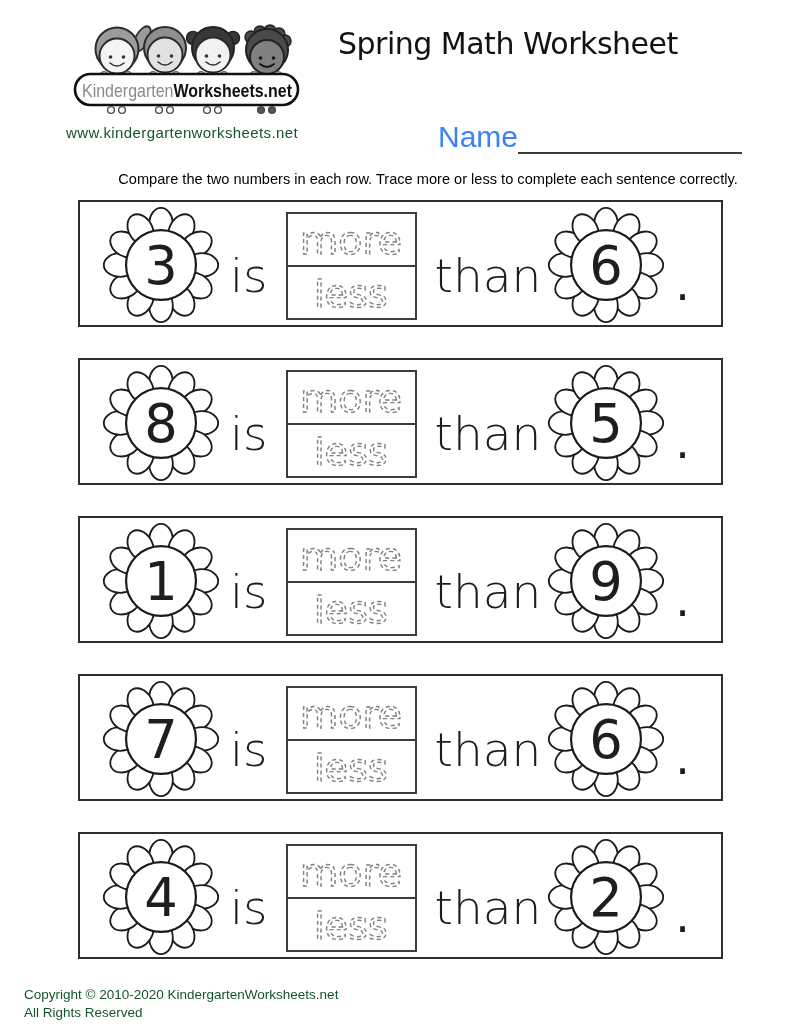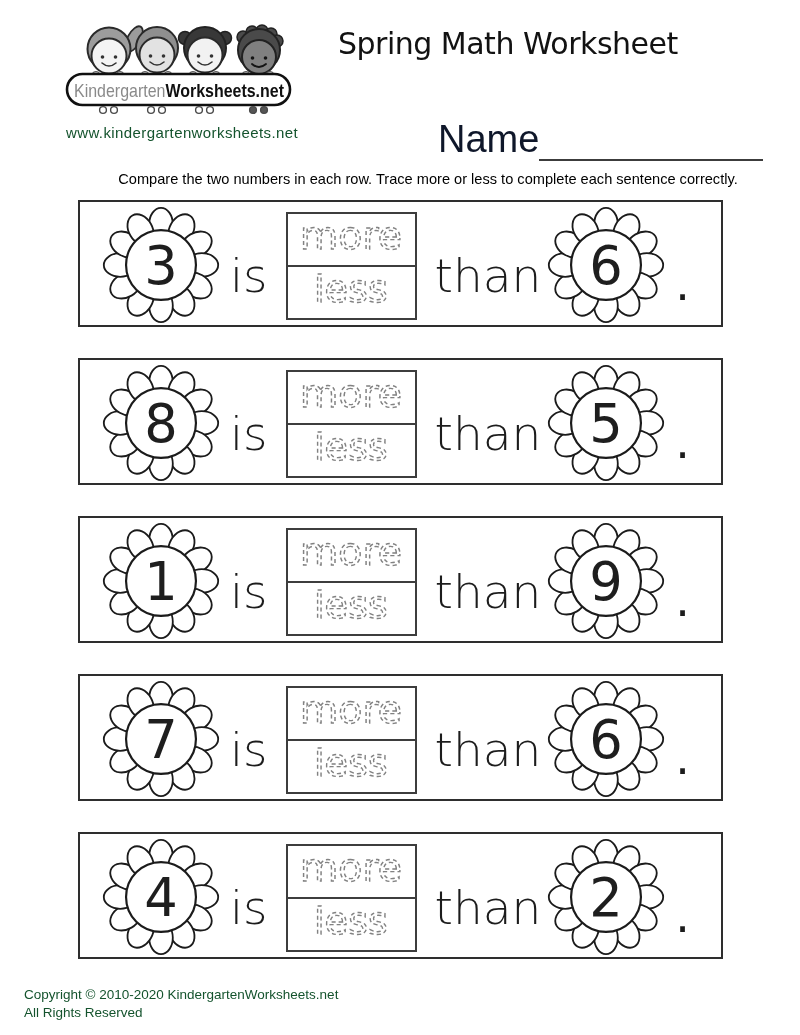--- a/index.html
+++ b/index.html
@@ -1,44 +1,44 @@
 <!DOCTYPE html>
 <html><head>
 <meta charset="utf-8">
 <style>
   html,body{margin:0;padding:0;background:#fff;}
   .page{position:relative;width:800px;height:1035px;background:#fff;overflow:hidden;
         font-family:"Liberation Sans",sans-serif;color:#1b1b1b;}
 
   
-  .logo{position:absolute;left:50px;top:12px;width:252px;}
+  .logo{position:absolute;left:58px;top:12px;width:252px;}
   .logo-url{position:absolute;left:66px;top:124px;font-size:15px;color:#14532d;
             letter-spacing:.4px;font-family:"Liberation Sans",sans-serif;}
   .titles{position:absolute;left:338px;top:26px;}
   .title{margin:0;font:400 30px "DejaVu Sans",sans-serif;letter-spacing:-0.5px;color:#121212;}
   .subtitle{margin:12px 0 0 0;font:700 22px "DejaVu Sans",sans-serif;color:#121212;}
   .name-line{position:absolute;left:438px;top:118px;display:flex;align-items:flex-end;}
-  .name-label{font-size:38px;color:#0f172a;}
+  .name-label{font-size:30px;color:#3b82f6;}
   .name-underline{display:inline-block;width:224px;height:34px;border-bottom:2px solid #3c3c3c;}
 
   .instructions{position:absolute;top:163px;left:0;width:100%;margin:8px;text-align:center;
                 font-size:14.6px;color:#000;padding-left:20px;}
 
   
   .rows{position:absolute;top:200px;left:78px;width:645px;}
   .row{box-sizing:border-box;width:645px;height:127px;border:2px solid #2e2e2e;
        margin-bottom:31px;display:flex;align-items:center;padding-left:22px;background:#fff;}
   .flower-svg{flex:0 0 auto;margin-top:2px;}
   .flower-num{font:400 58px "DejaVu Sans",sans-serif;fill:#1e1e1e;}
   .word{font:300 47px "DejaVu Sans",sans-serif;color:#1c1c1c;margin-top:24px;}
   .word.is{margin-left:10px;}
   .word.than{margin-left:18px;text-align:right;}
   .trace-box{box-sizing:content-box;width:127px;height:104px;border:2px solid #3d3d3d;
              margin-left:18px;margin-top:4px;background:#fff;}
-  .trace-cell{height:51px;display:flex;align-items:flex-start;justify-content:center;}
+  .trace-cell{height:51px;display:flex;align-items:flex-end;justify-content:center;}
   .trace-cell.bottom{border-top:2px solid #3d3d3d;}
   .trace-text{fill:none;stroke:#828282;stroke-width:1.4;stroke-dasharray:4 3;
               font-family:"DejaVu Sans",sans-serif;font-size:38px;}
   .flower-right{margin-left:6px;}
   .period{font:400 46px "DejaVu Sans",sans-serif;color:#1c1c1c;align-self:flex-end;
           margin:0 0 14px 10px;}
 
   
   .footer{position:absolute;top:986px;left:0;width:100%;text-align:left;
           font-size:13.5px;color:#14532d;line-height:1.35;padding-left:24px;}

